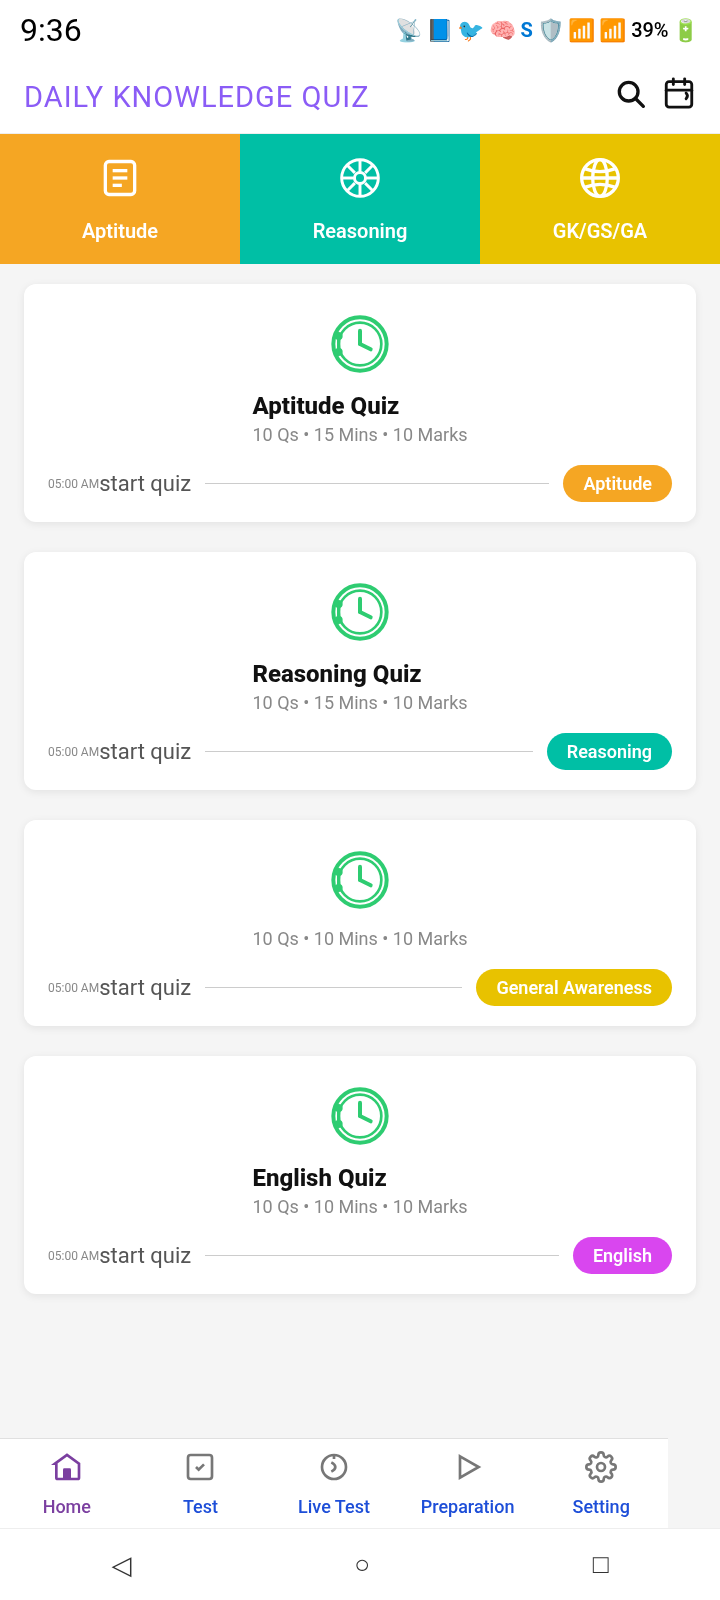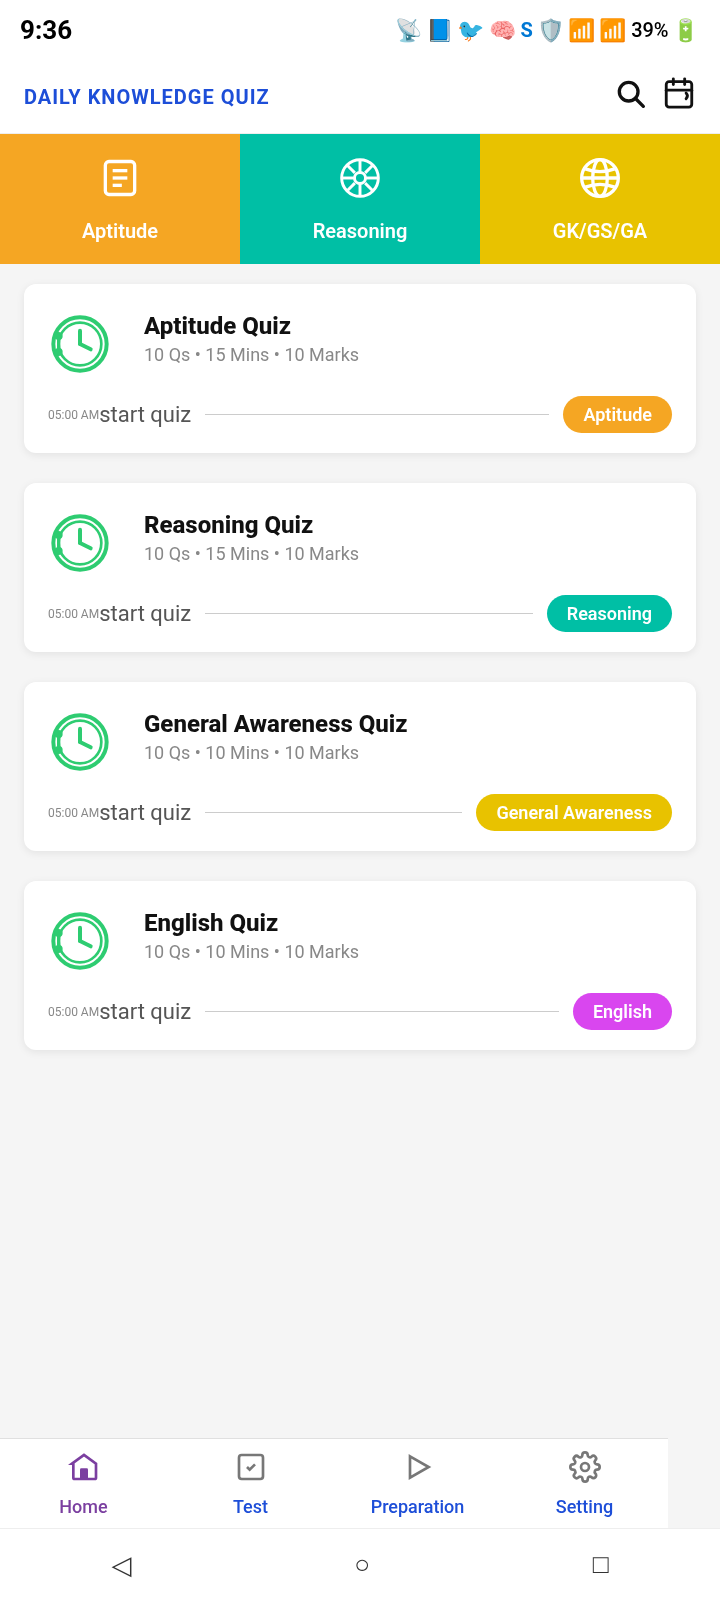--- a/index.html
+++ b/index.html
@@ -16,22 +16,22 @@
     
     .status-bar {
       background: #fff;
       padding: 10px 20px;
       display: flex;
       align-items: center;
       justify-content: space-between;
       height: 60px;
     }
     .status-time {
-      font-size: 26px;
-      font-weight: bold;
+      font-size: 32px;
+      font-weight: normal;
       color: #000;
     }
     .status-right {
       display: flex;
       align-items: center;
       gap: 4px;
       font-size: 22px;
     }
     .battery-text {
       font-size: 20px;
@@ -41,23 +41,23 @@
     
     .header {
       background: #fff;
       padding: 16px 24px;
       display: flex;
       align-items: center;
       justify-content: space-between;
       border-bottom: 1px solid #eee;
     }
     .header-title {
-      font-size: 20px;
-      font-weight: 700;
-      color: #1d4ed8;
+      font-size: 29px;
+      font-weight: 400;
+      color: #8b5cf6;
       letter-spacing: 1px;
     }
     .header-icons {
       display: flex;
       gap: 16px;
       align-items: center;
     }
     .header-icon {
       font-size: 30px;
       color: #111;
@@ -104,23 +104,24 @@
 
     
     .quiz-card {
       background: #fff;
       border-radius: 12px;
       padding: 28px 24px 20px 24px;
       box-shadow: 0 2px 8px rgba(0,0,0,0.08);
     }
     .card-top {
       display: flex;
-      align-items: flex-start;
-      gap: 32px;
+      align-items: center;
+      gap: 16px;
       margin-bottom: 20px;
+      flex-direction: column;
     }
     .card-info {}
     .card-title {
       font-size: 24px;
       font-weight: 800;
       color: #111;
       margin-bottom: 4px;
     }
     .card-meta {
       font-size: 18px;
@@ -351,21 +352,20 @@
       <svg class="clock-svg" width="64" height="64" viewBox="0 0 48 48" fill="none">
         <circle cx="24" cy="24" r="20" stroke="#2ECC71" stroke-width="3"></circle>
         <circle cx="24" cy="24" r="16" stroke="#2ECC71" stroke-width="2"></circle>
         <line x1="24" y1="14" x2="24" y2="24" stroke="#2ECC71" stroke-width="3" stroke-linecap="round"></line>
         <line x1="24" y1="24" x2="32" y2="28" stroke="#2ECC71" stroke-width="3" stroke-linecap="round"></line>
         <circle cx="8" cy="18" r="3" fill="#2ECC71"></circle>
         <circle cx="8" cy="30" r="3" fill="#2ECC71"></circle>
         <line x1="8" y1="18" x2="8" y2="30" stroke="#2ECC71" stroke-width="2.5"></line>
       </svg>
       <div class="card-info">
-        <div class="card-title">General Awareness Quiz</div>
         <div class="card-meta">10 Qs • 10 Mins • 10 Marks</div>
       </div>
     </div>
     <div class="card-bottom">
       <span class="card-time">05:00 AM</span>
       <span class="card-start">start quiz</span>
       <span class="card-divider"></span>
       <span class="card-badge badge-general">General Awareness</span>
     </div>
   </div>
@@ -411,20 +411,30 @@
       <svg width="32" height="32" viewBox="0 0 24 24" fill="none" stroke="#777" stroke-width="2">
         <rect x="3" y="3" width="18" height="18" rx="2"></rect>
         <polyline points="9 12 11 14 15 10"></polyline>
       </svg>
     </span>
     <span class="nav-label">Test</span>
   </div>
   <div class="nav-item">
     <span class="nav-icon">
       <svg width="32" height="32" viewBox="0 0 24 24" fill="none" stroke="#777" stroke-width="2">
+        <circle cx="12" cy="12" r="9"></circle>
+        <path d="M10 8.5 Q13 10 13 12 Q13 14 10 15.5" fill="none"></path>
+        <line x1="12" y1="3" x2="12" y2="6"></line>
+      </svg>
+    </span>
+    <span class="nav-label">Live Test</span>
+  </div>
+  <div class="nav-item">
+    <span class="nav-icon">
+      <svg width="32" height="32" viewBox="0 0 24 24" fill="none" stroke="#777" stroke-width="2">
         <polygon points="6,4 20,12 6,20" fill="none" stroke="#777" stroke-width="2"></polygon>
       </svg>
     </span>
     <span class="nav-label">Preparation</span>
   </div>
   <div class="nav-item">
     <span class="nav-icon">
       <svg width="32" height="32" viewBox="0 0 24 24" fill="none" stroke="#777" stroke-width="2">
         <circle cx="12" cy="12" r="3"></circle>
         <path d="M19.4 15a1.65 1.65 0 00.33 1.82l.06.06a2 2 0 010 2.83 2 2 0 01-2.83 0l-.06-.06a1.65 1.65 0 00-1.82-.33 1.65 1.65 0 00-1 1.51V21a2 2 0 01-4 0v-.09A1.65 1.65 0 009 19.4a1.65 1.65 0 00-1.82.33l-.06.06a2 2 0 01-2.83-2.83l.06-.06A1.65 1.65 0 004.68 15a1.65 1.65 0 00-1.51-1H3a2 2 0 010-4h.09A1.65 1.65 0 004.6 9a1.65 1.65 0 00-.33-1.82l-.06-.06a2 2 0 012.83-2.83l.06.06A1.65 1.65 0 009 4.68a1.65 1.65 0 001-1.51V3a2 2 0 014 0v.09a1.65 1.65 0 001 1.51 1.65 1.65 0 001.82-.33l.06-.06a2 2 0 012.83 2.83l-.06.06A1.65 1.65 0 0019.4 9a1.65 1.65 0 001.51 1H21a2 2 0 010 4h-.09a1.65 1.65 0 00-1.51 1z"></path>

